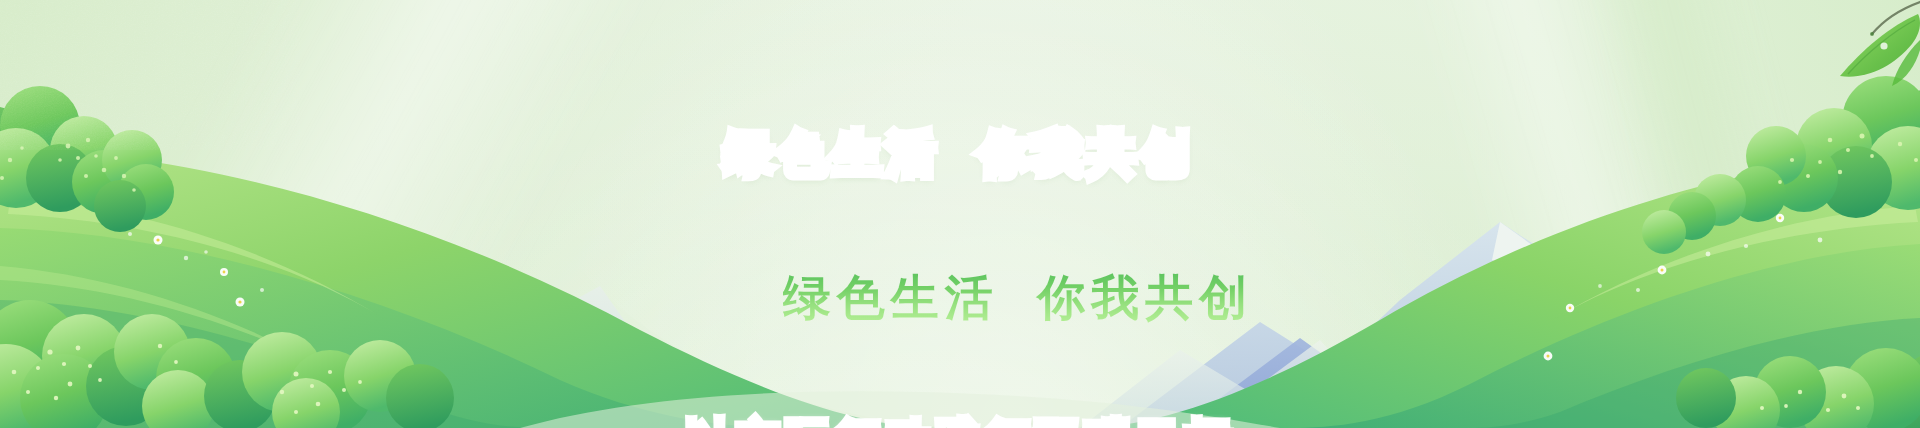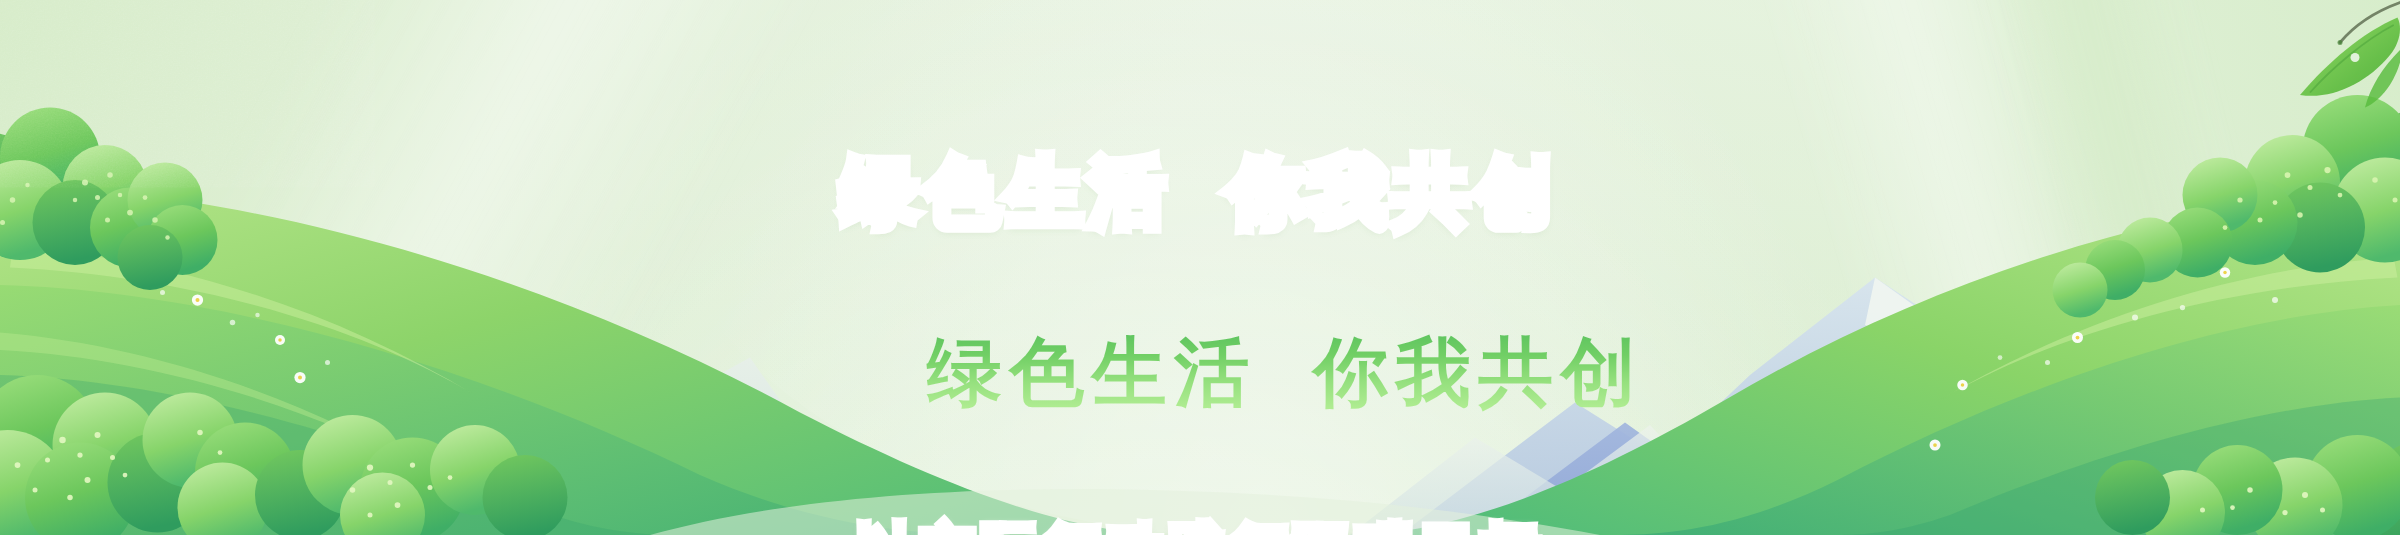--- a/index.html
+++ b/index.html
@@ -115,21 +115,21 @@
   }
   .title-line,
   .sub-line {
     display: block;
     font-family: "Liberation Sans", sans-serif;
     font-weight: bold;
     white-space: pre;
     position: relative;
   }
   .title-line {
-    font-size: 60px;
+    font-size: 48px;
     line-height: 72px;
     letter-spacing: 6px;
   }
   .sub-line {
     font-size: 46px;
     line-height: 56px;
     letter-spacing: 4px;
     margin-top: 6px;
   }
   

